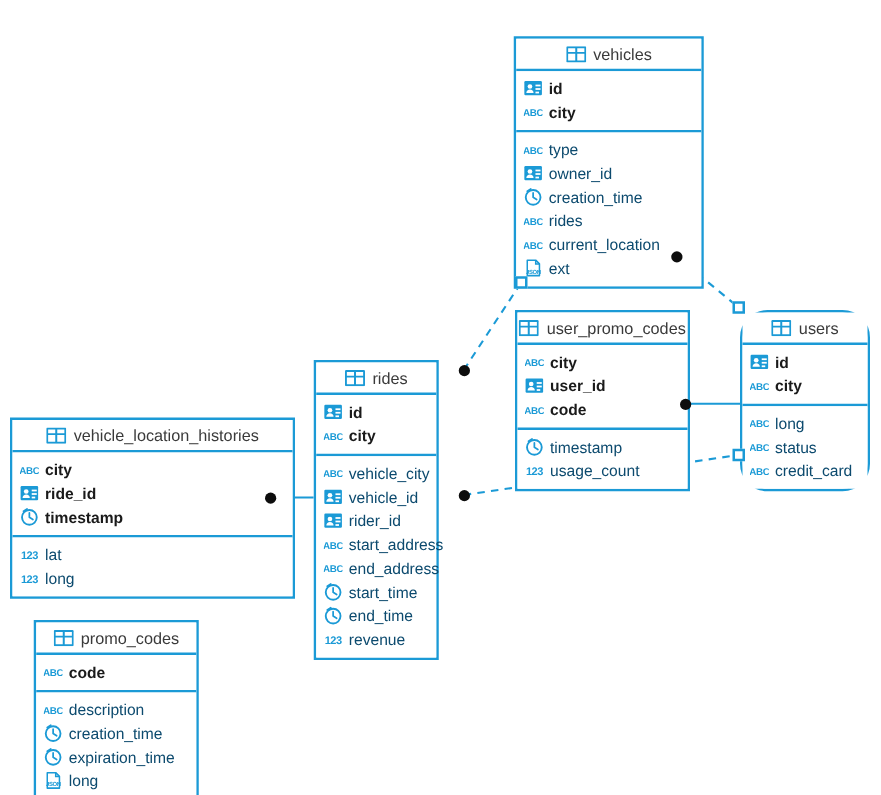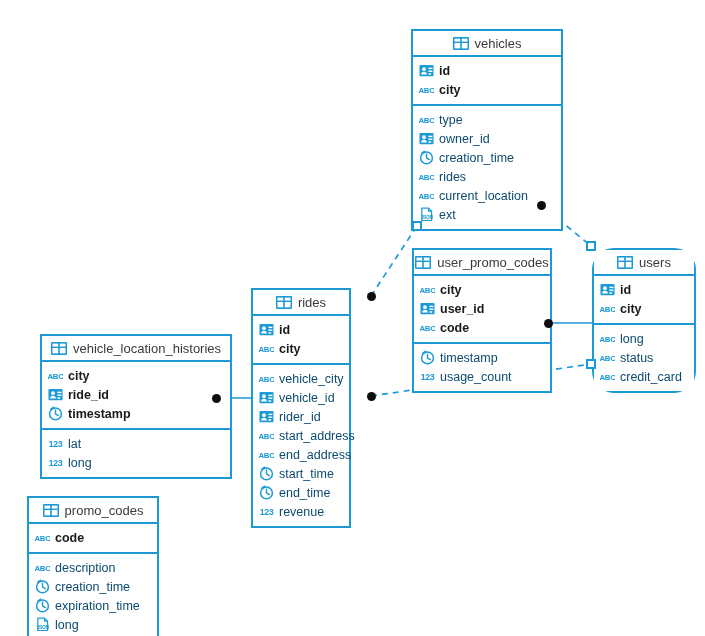--- a/index.html
+++ b/index.html
@@ -396,21 +396,21 @@
           <span class="col-name">end_time</span>
         </div>
         <div class="col-row">
           <svg viewBox="0 0 16 16" class="ic">
             <text x="8" y="11.8" text-anchor="middle" font-family="&quot;Liberation Sans&quot;, sans-serif" font-size="9.4" font-weight="bold" fill="#1b9ad6" letter-spacing="-0.4">123</text>
           </svg>
           <span class="col-name">revenue</span>
         </div>
       </div>
     </div>
-    <div class="table-node" style="left: 40px; top: 334px; width: 192px;">
+    <div class="table-node" style="left: 8px; top: 334px; width: 228px;">
       <div class="tbl-header">
         <svg viewBox="0 0 16 13" class="ic-tbl">
           <rect x="0" y="0" width="16" height="13" rx="1" fill="#1b9ad6"></rect>
           <rect x="1.5" y="1.6" width="5.7" height="3" fill="#ffffff"></rect>
           <rect x="8.8" y="1.6" width="5.7" height="3" fill="#ffffff"></rect>
           <rect x="1.5" y="6" width="5.7" height="5.4" fill="#ffffff"></rect>
           <rect x="8.8" y="6" width="5.7" height="5.4" fill="#ffffff"></rect>
         </svg>
         <span class="tbl-title">vehicle_location_histories</span>
       </div>

